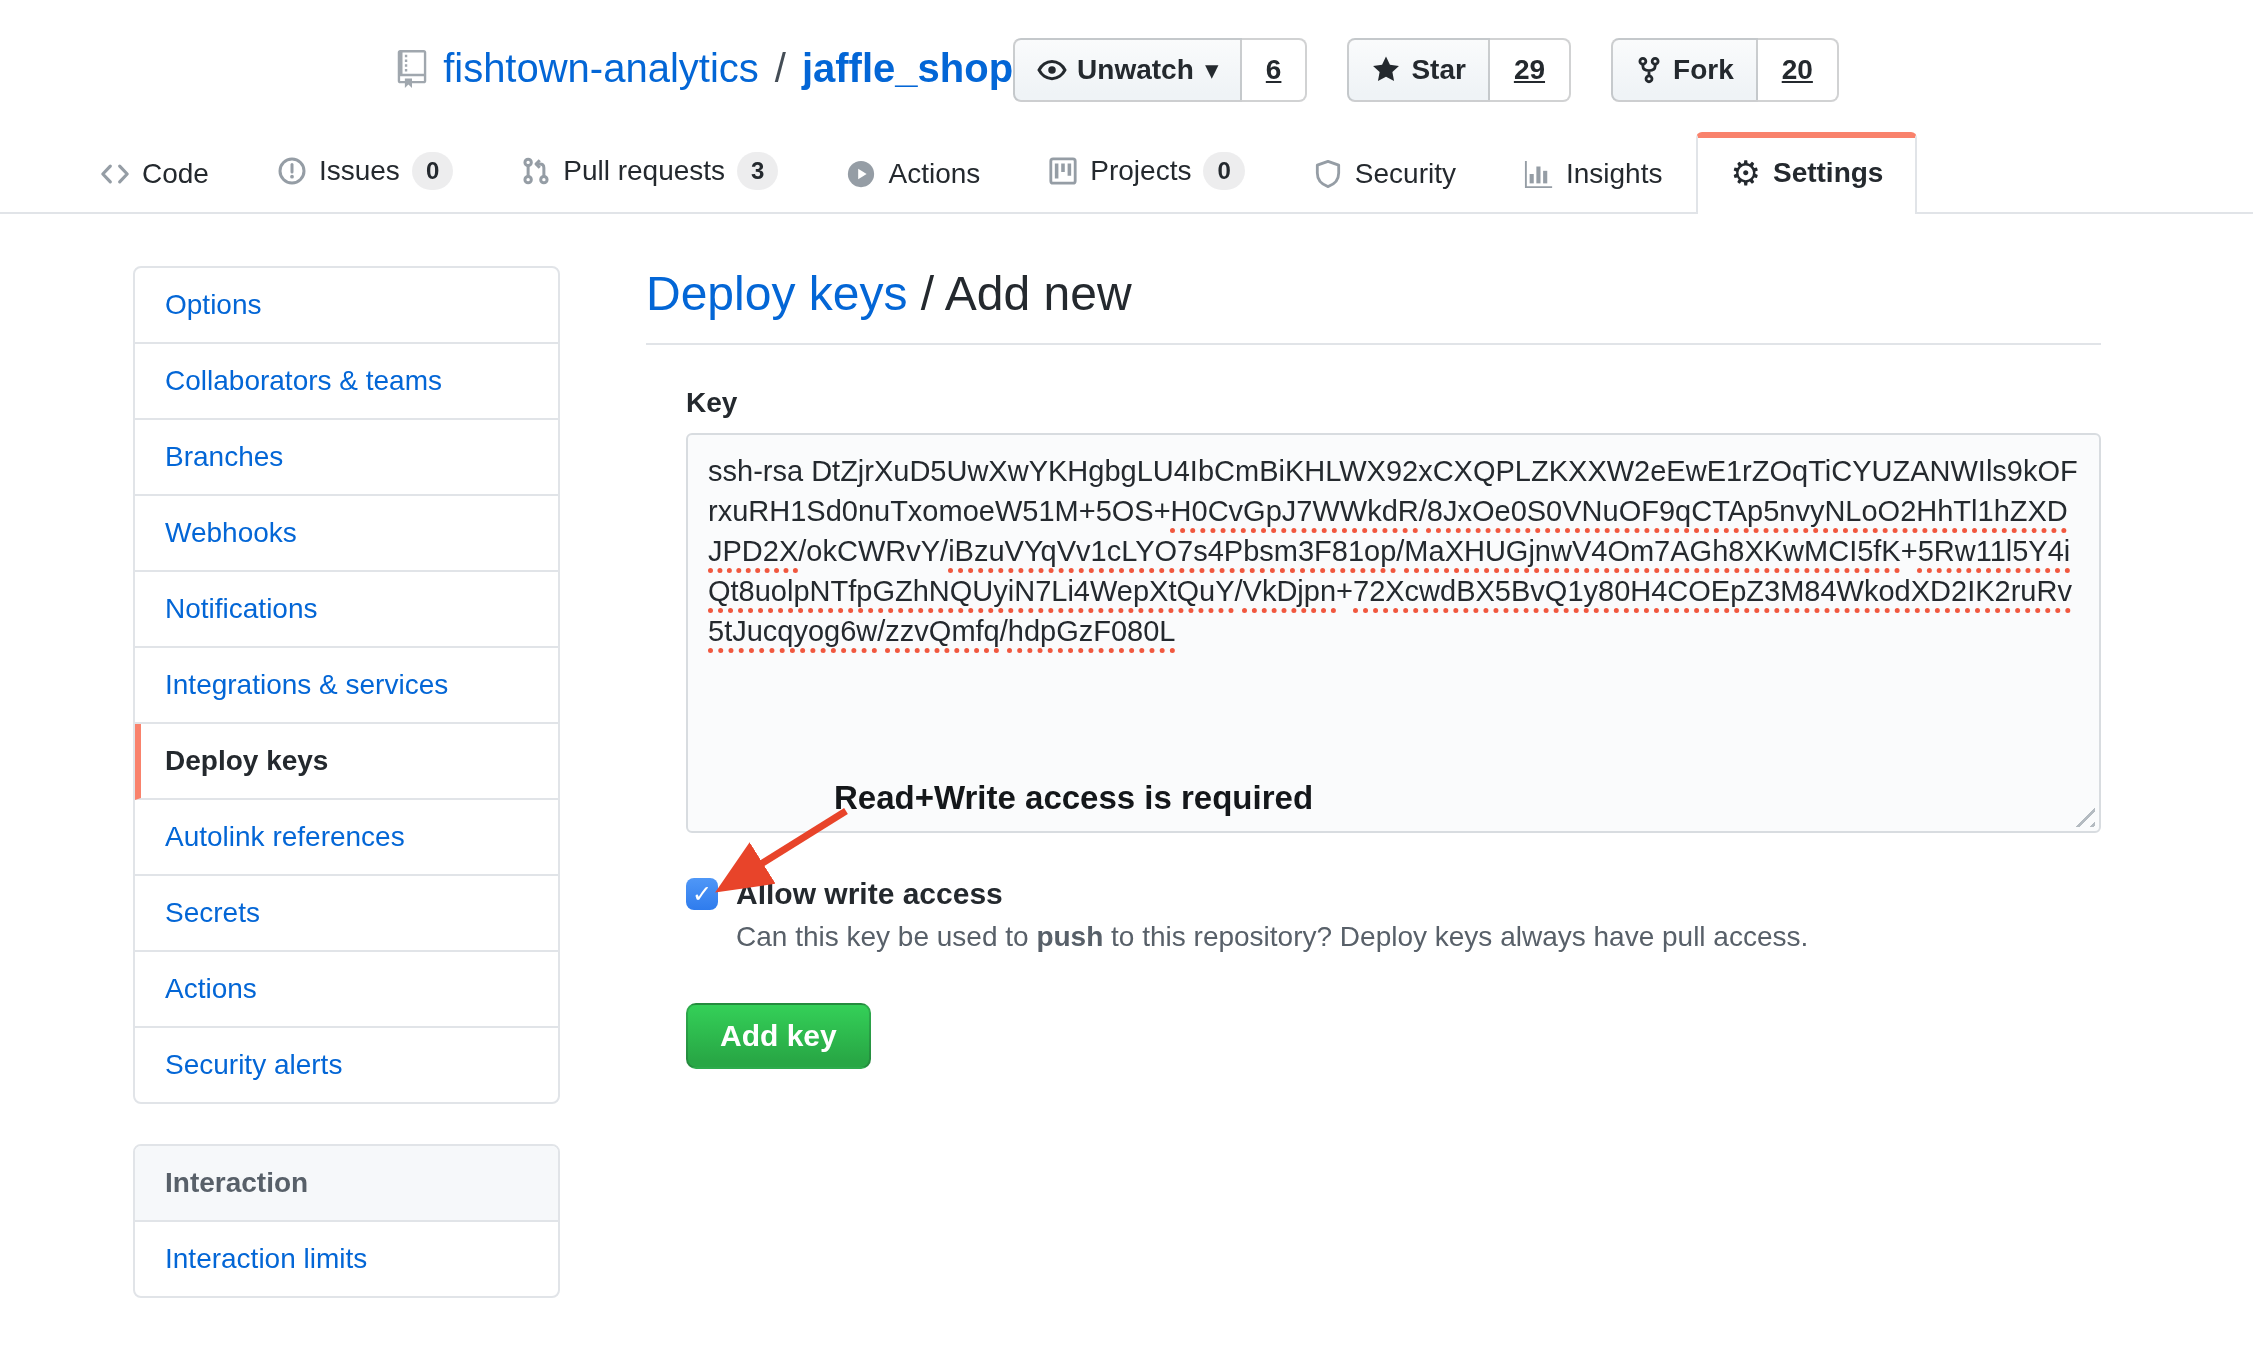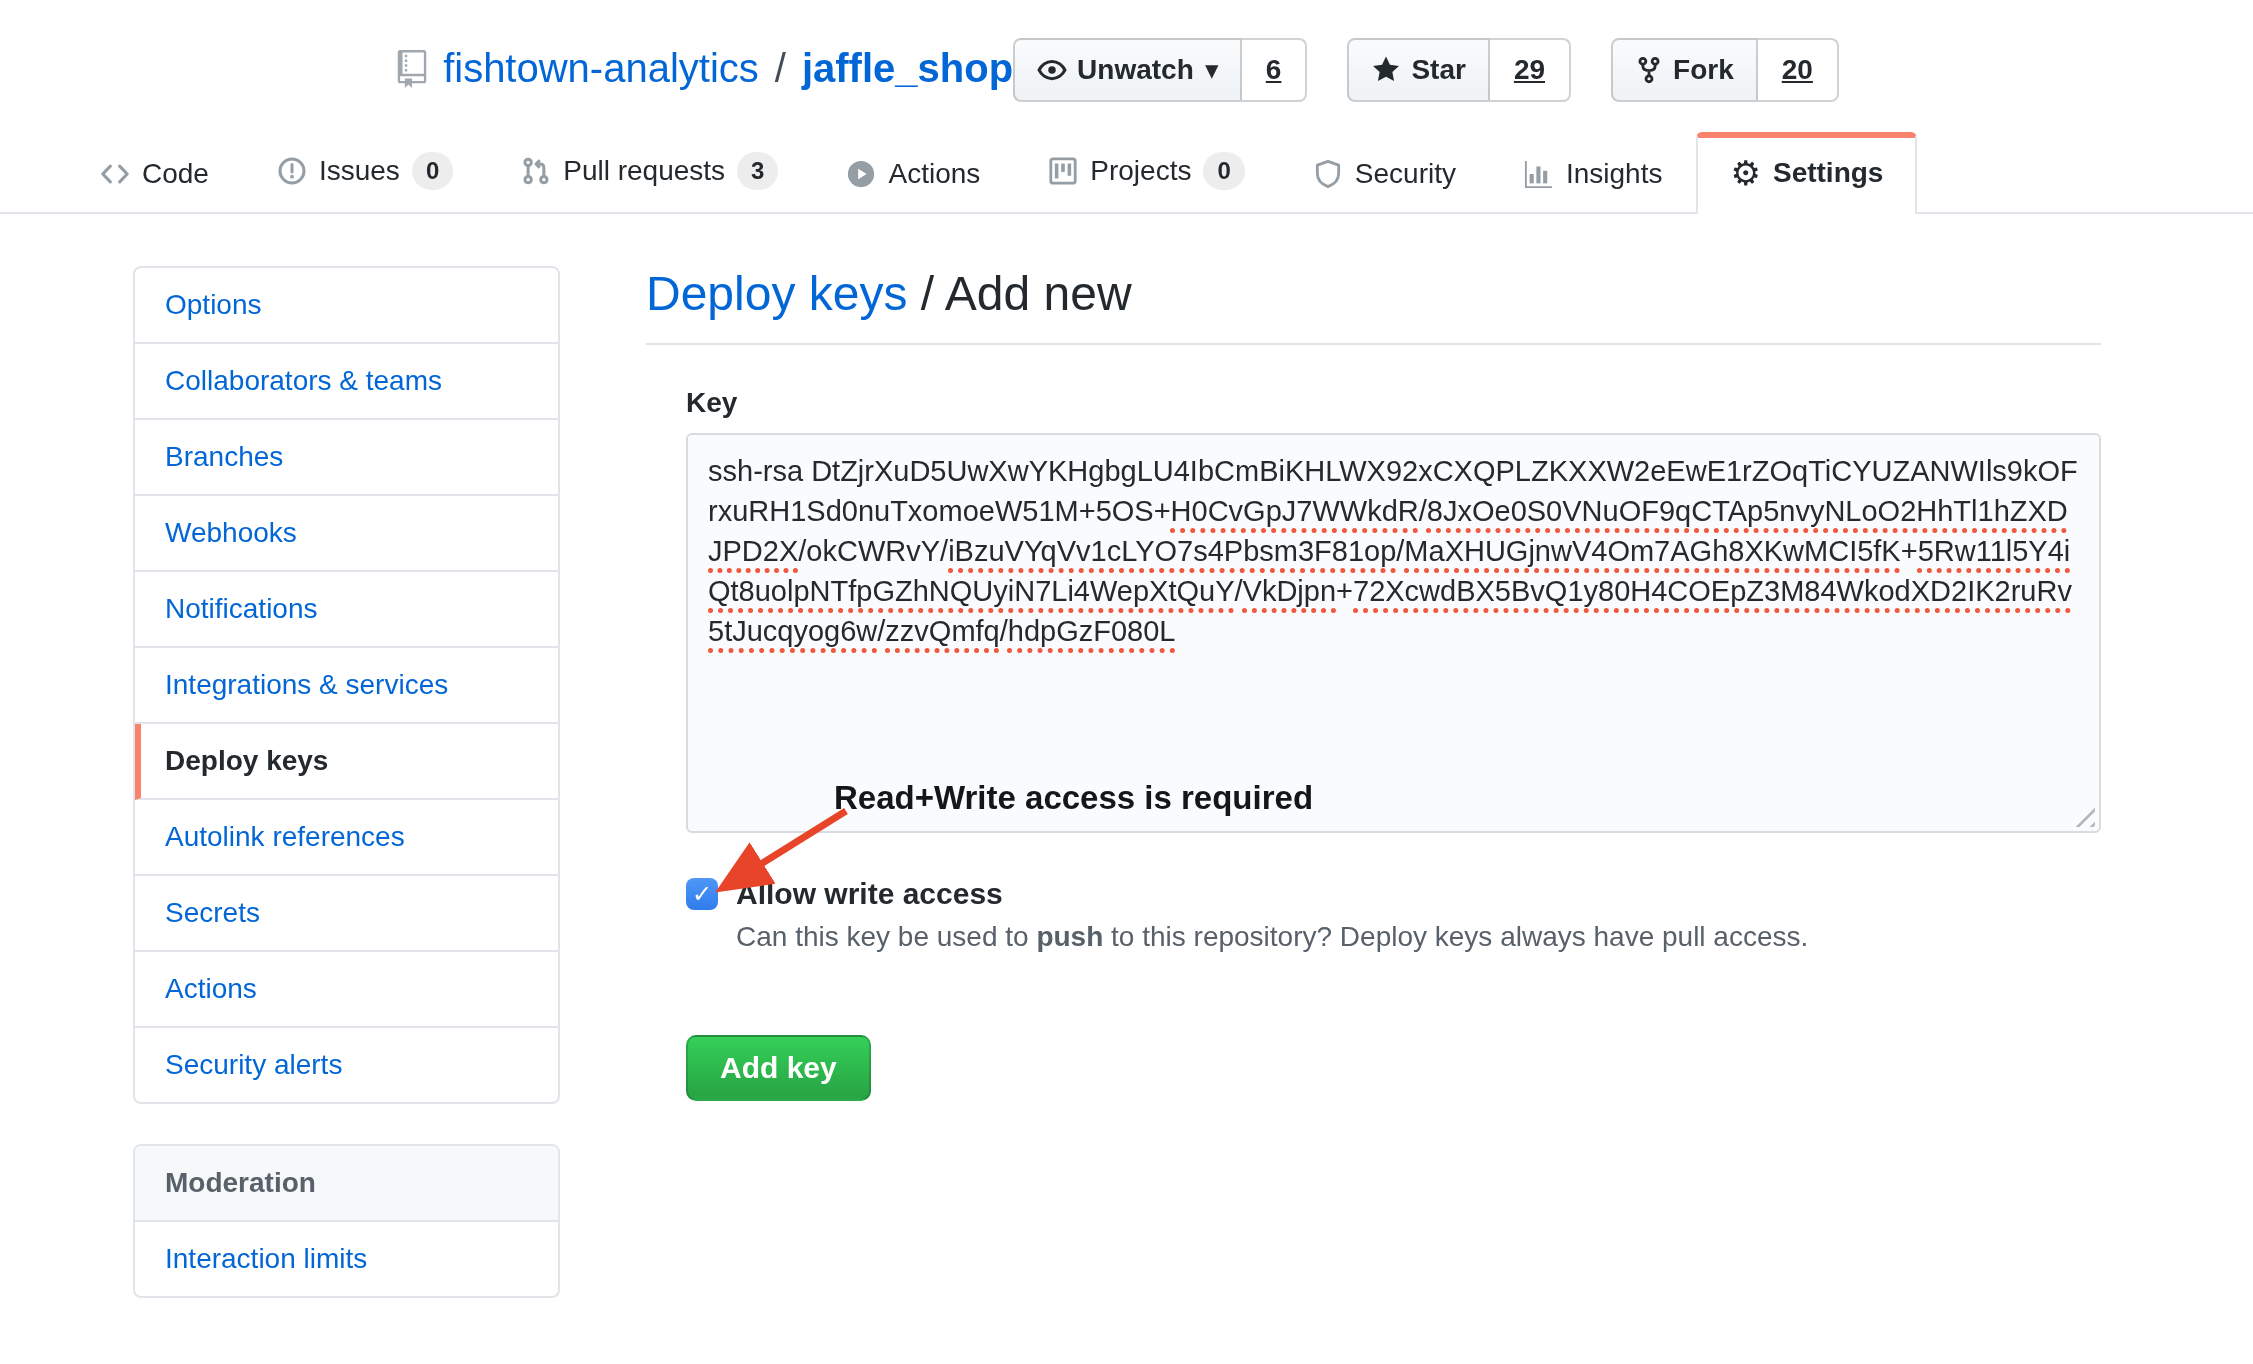--- a/index.html
+++ b/index.html
@@ -72,21 +72,21 @@
   .arrow-svg { position:absolute; left:8px; top:372px; width:170px; height:100px; }
 
   .write-row { margin-top:44px; display:flex; align-items:center; gap:18px; }
   .checkbox { width:32px; height:32px; border-radius:8px; flex:none;
     background:linear-gradient(180deg,#4f97f7,#2f7ced); display:flex; align-items:center; justify-content:center;
     color:#fff; font-size:24px; font-weight:700; cursor:pointer; }
   .write-label { font-size:30px; font-weight:700; cursor:pointer; }
   .write-help { margin:10px 0 0 50px; font-size:28px; color:#586069; }
   .write-help b { font-weight:700; color:#586069; }
 
-  .btn-primary { margin-top:82px; display:inline-block; padding:0 32px; height:66px; line-height:62px;
+  .btn-primary { margin-top:50px; display:inline-block; padding:0 32px; height:66px; line-height:62px;
     font-size:30px; font-weight:600; color:#fff; background:linear-gradient(-180deg,#34d058,#28a745 90%);
     border:2px solid rgba(27,31,35,.2); border-radius:10px; cursor:pointer;
     font-family:"Liberation Sans","DejaVu Sans",sans-serif; }
 
   svg.oct { display:block; }
 </style>
 </head>
 <body>
 
 <div class="pagehead">
@@ -232,21 +232,21 @@
       <a href="#" class="menu-item">Webhooks</a>
       <a href="#" class="menu-item">Notifications</a>
       <a href="#" class="menu-item">Integrations &amp; services</a>
       <a href="#" class="menu-item active">Deploy keys</a>
       <a href="#" class="menu-item">Autolink references</a>
       <a href="#" class="menu-item">Secrets</a>
       <a href="#" class="menu-item">Actions</a>
       <a href="#" class="menu-item">Security alerts</a>
     </nav>
     <nav class="menu">
-      <div class="menu-header">Moderation</div>
+      <div class="menu-header">Interaction</div>
       <a href="#" class="menu-item">Interaction limits</a>
     </nav>
   </aside>
 
   <main class="main">
     <h2><a href="#">Deploy keys</a><span> / Add new</span></h2>
 
 
     <div class="key-group">
       <label class="form-label">Key</label>

